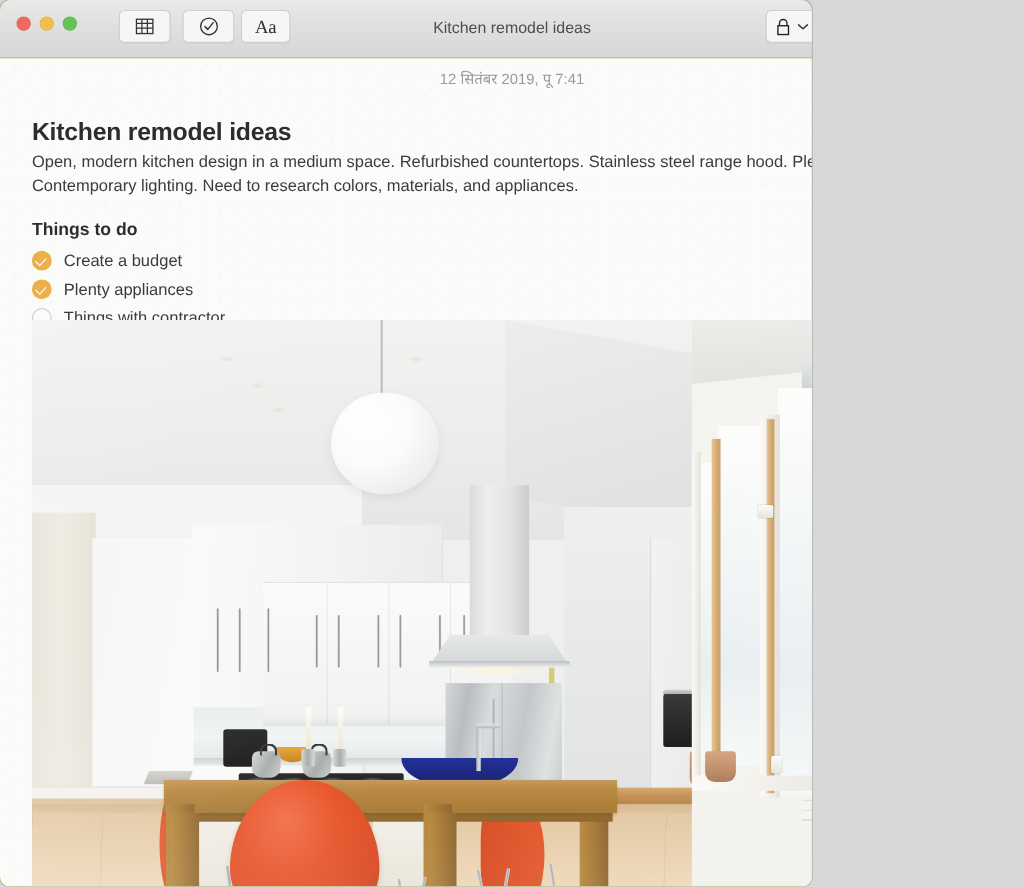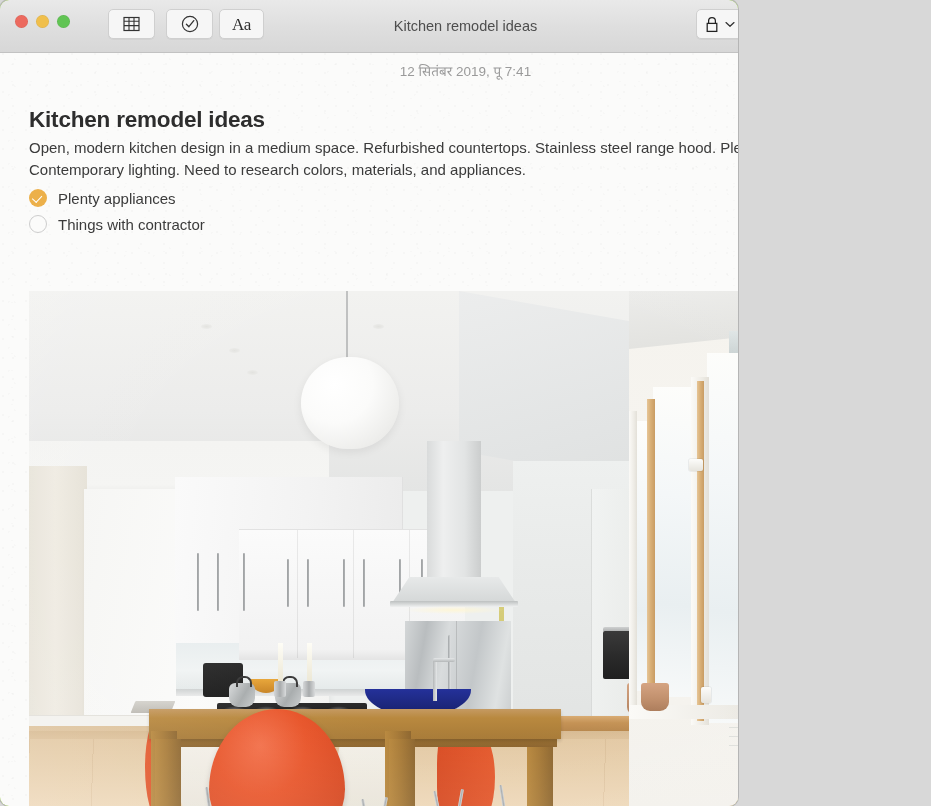--- a/index.html
+++ b/index.html
@@ -692,22 +692,27 @@
   </div>
 
   <div class="note">
 
     <p class="note-date">12 सितंबर 2019, पू 7:41</p>
 
     <h1 class="note-title">Kitchen remodel ideas</h1>
 
     <p class="note-para">Open, modern kitchen design in a medium space. Refurbished countertops. Stainless steel range hood. Plenty of storage. Contemporary lighting. Need to research colors, materials, and appliances.</p>
 
+    <h2 class="todo-head">Things to do</h2>
 
     <ul class="todo-list">
+      <li class="todo-item">
+        <span class="cbox on"></span>
+        <span class="todo-label">Create a budget</span>
+      </li>
       <li class="todo-item">
         <span class="cbox on"></span>
         <span class="todo-label">Plenty appliances</span>
       </li>
       <li class="todo-item">
         <span class="cbox off"></span>
         <span class="todo-label">Things with contractor</span>
       </li>
     </ul>
 

